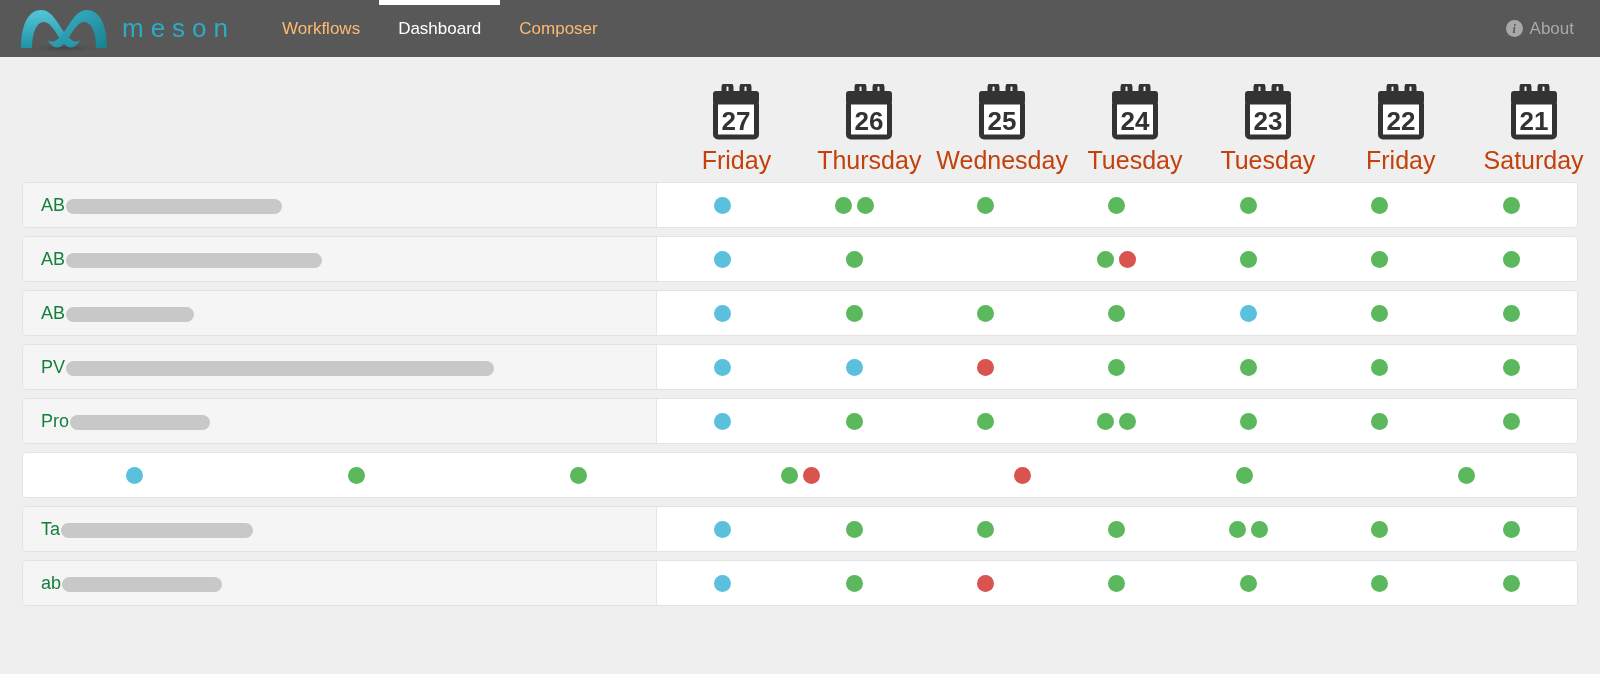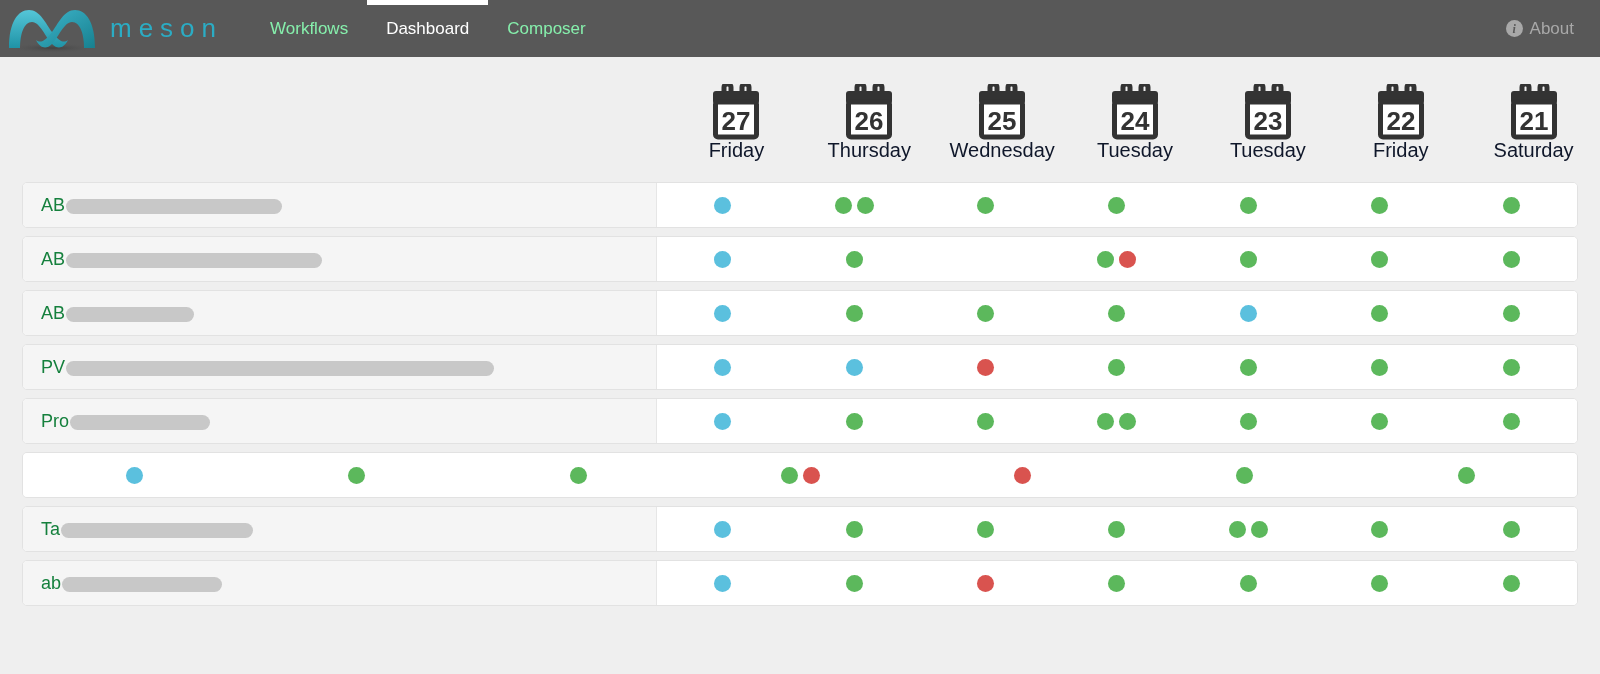--- a/index.html
+++ b/index.html
@@ -12,21 +12,21 @@
     font-family: "Liberation Sans", sans-serif;
   }
 
   
   .navbar {
     position: relative;
     height: 57px;
     background: #585858;
     display: flex;
     align-items: center;
-    padding: 0 18px 0 4px;
+    padding: 0 18px 0 16px;
   }
 
   .brand {
     display: flex;
     align-items: center;
     gap: 10px;
     margin-right: 28px;
     height: 57px;
   }
   .brand-logo { width: 96px; height: 50px; display: block; }
@@ -39,21 +39,21 @@
     padding-bottom: 2px;
   }
 
   .nav-items { display: flex; align-items: stretch; height: 57px; }
 
   .nav-item {
     position: relative;
     display: flex;
     align-items: center;
     padding: 0 19px;
-    color: #86efac;
+    color: #fdba74;
     font-size: 17px;
     line-height: 1;
     cursor: pointer;
     white-space: nowrap;
   }
   .nav-item.active { color: #ffffff; background: #585858; }
   .nav-item.active::before {
     content: "";
     position: absolute;
     left: 0; right: 0; top: 0;
@@ -100,22 +100,23 @@
   }
   .col-head .day {
     flex: 1 1 0;
     display: flex;
     flex-direction: column;
     align-items: center;
     padding-top: 27px;
   }
   .cal-icon { width: 52px; height: 56px; display: block; }
   .day-label {
-    font-size: 20px;
-    color: #0f172a;
+    margin-top: 8px;
+    font-size: 25px;
+    color: #c2410c;
     line-height: 1;
   }
 
   
   .rows { padding: 0 22px 0 22px; }
 
   .row {
     display: flex;
     align-items: stretch;
     height: 46px;

